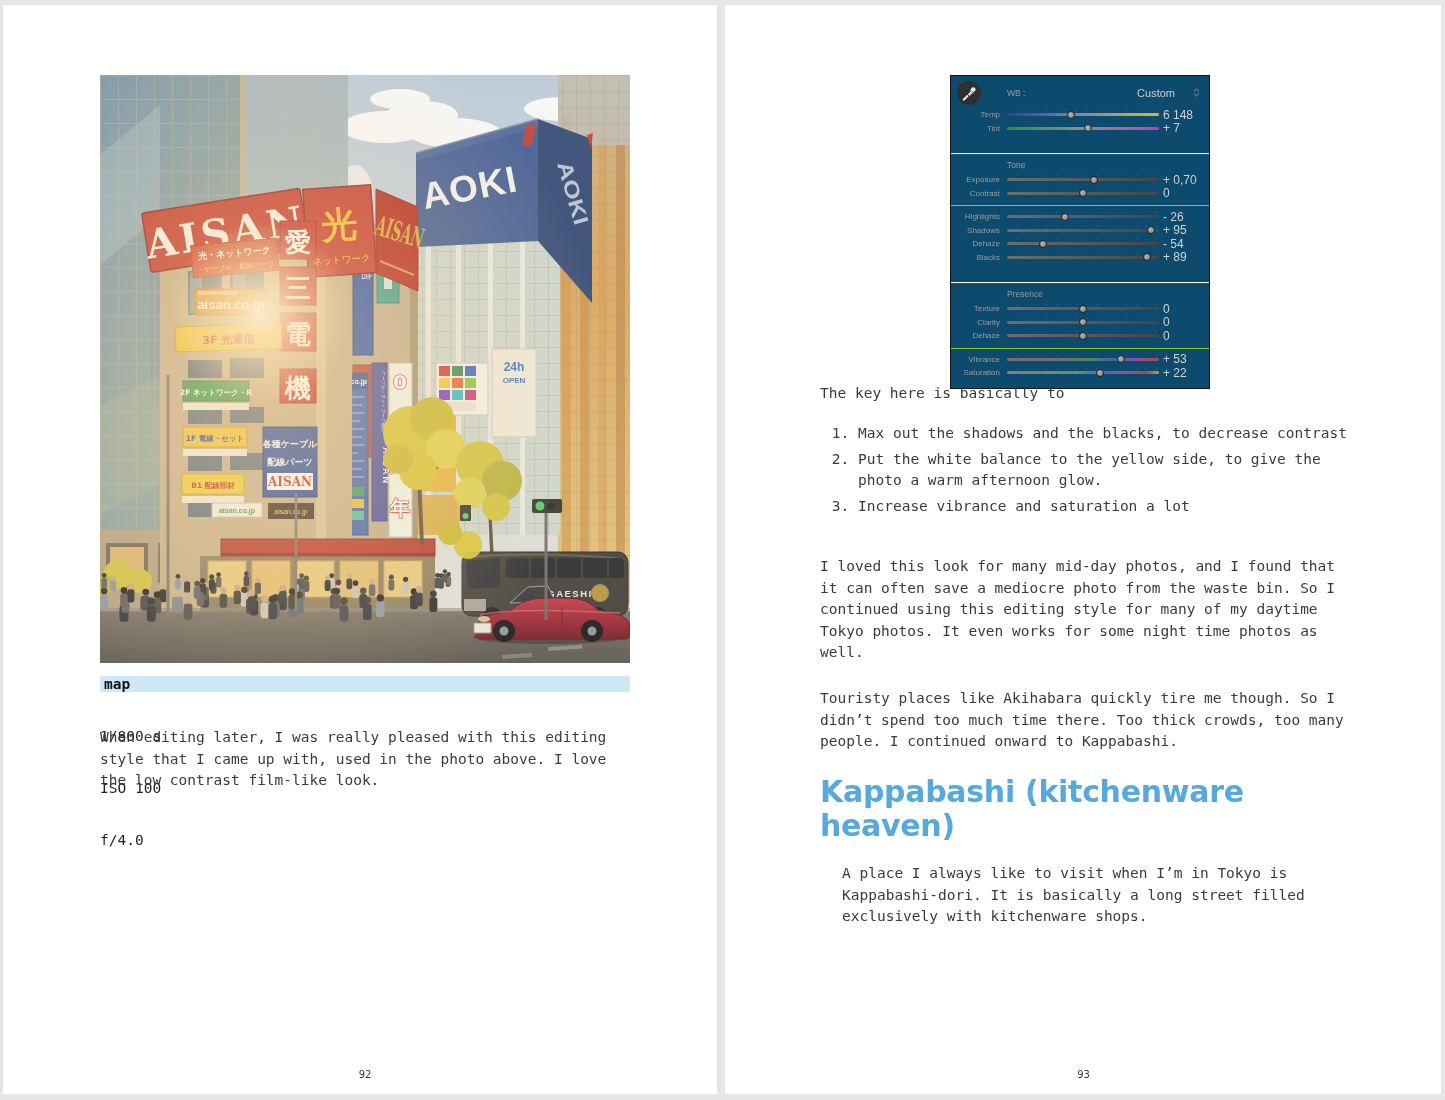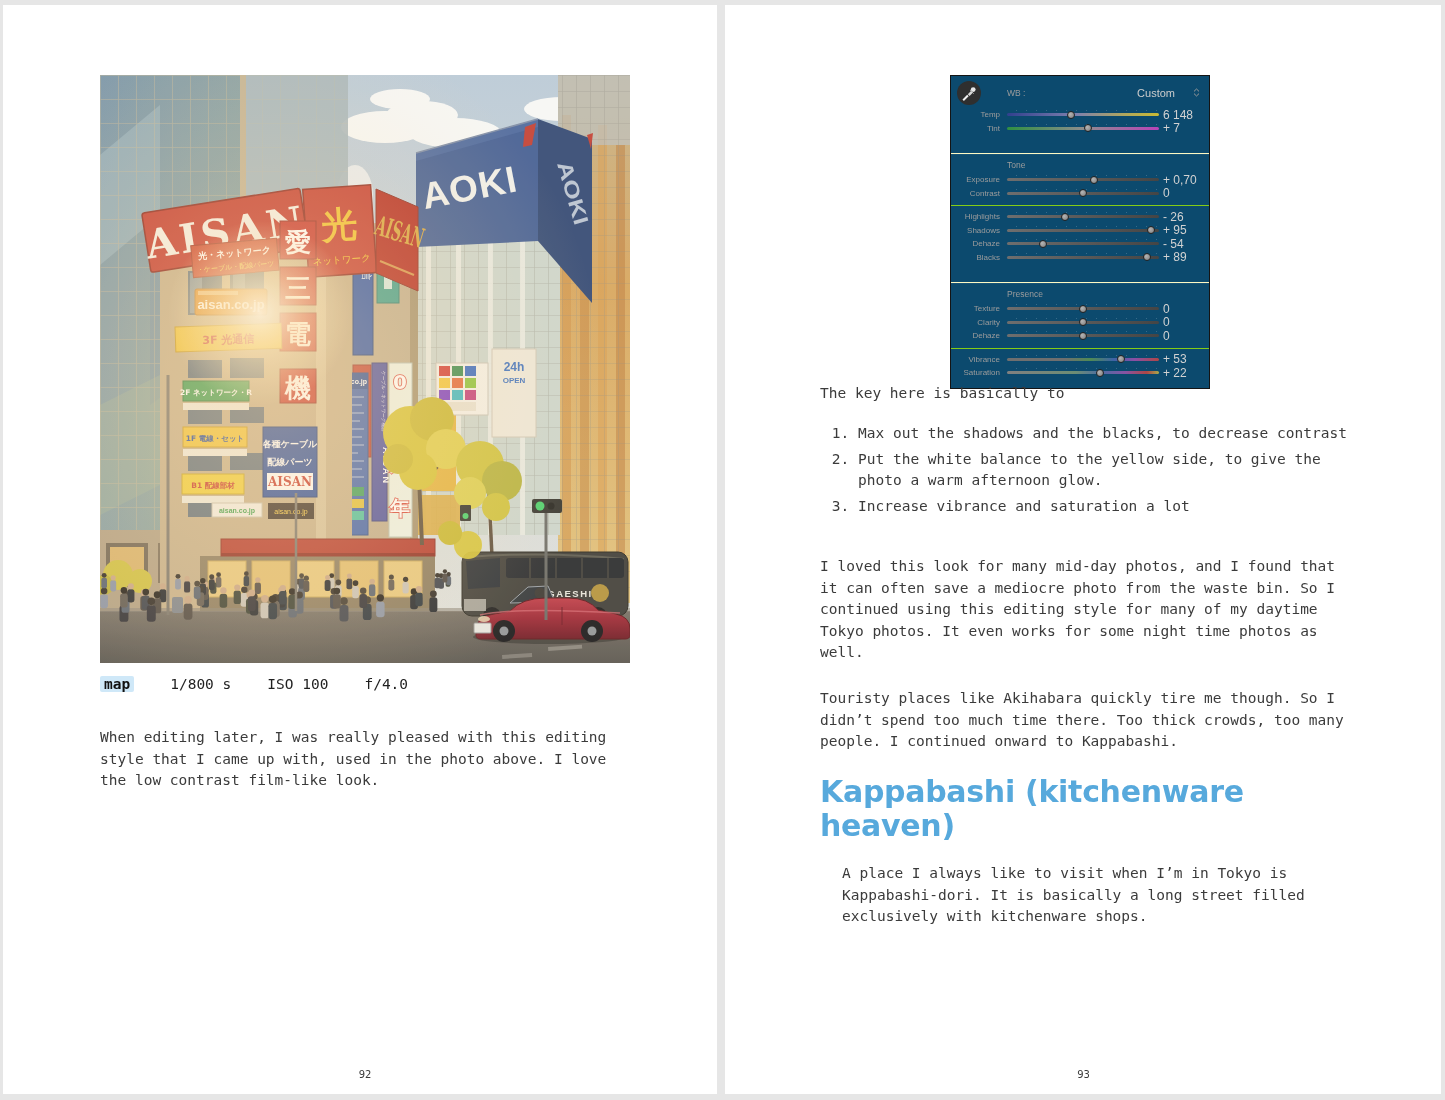--- a/index.html
+++ b/index.html
@@ -4,22 +4,22 @@
 <style>
   * { box-sizing: border-box; margin: 0; padding: 0; }
   html,body { width:1445px; height:1100px; }
   body { background:#e6e6e6; position:relative; font-family:"DejaVu Sans Mono","Liberation Mono",monospace; overflow:hidden; }
   .page { position:absolute; top:5px; height:1089px; background:#ffffff; }
   .page-left  { left:3px;   width:714px; }
   .page-right { left:725px; width:716px; }
 
   
   .photo-wrap { position:absolute; left:97px; top:70px; width:530px; height:588px; overflow:hidden; background:#c9d4de; }
-  .caption { position:absolute; left:97px; top:671px; width:530px; display:flex; justify-content:flex-start; gap:36px;
-             font-size:14.5px; color:#1f1f1f; }
+  .caption { position:absolute; left:97px; top:671px; width:530px; display:flex; justify-content:flex-end; gap:36px;
+             font-size:14.5px; color:#1f1f1f;flex-direction:column; }
   .caption .map-link { background:#cfe8f8; padding:0 4px; border-radius:2px; font-weight:bold; color:#111; cursor:pointer; }
   .body-para { position:absolute; font-size:14.5px; line-height:21.5px; color:#3b3b3b; width:532px; }
   .para-left { left:97px; top:722px; }
   .pagenum { position:absolute; top:1064px; text-align:center; font-family:"DejaVu Sans","Liberation Sans",sans-serif;
              font-size:10px; color:#3a3a3a; }
   .pagenum-left { left:97px; width:530px; }
   .pagenum-right { left:95px; width:527px; }
 
   
   .rp-block { position:absolute; left:95px; width:532px; font-size:14.5px; line-height:21.5px; color:#3b3b3b; }

